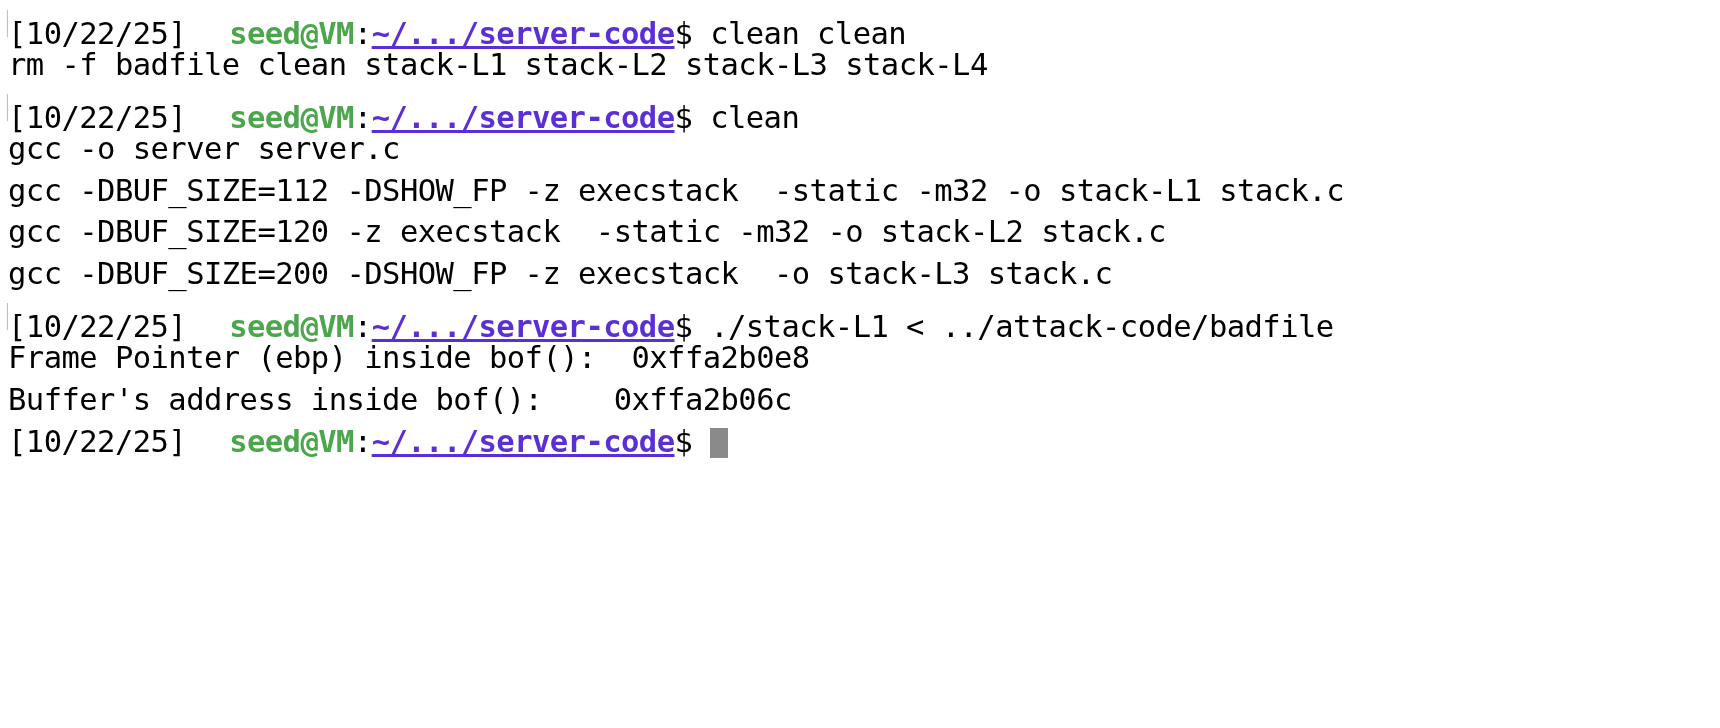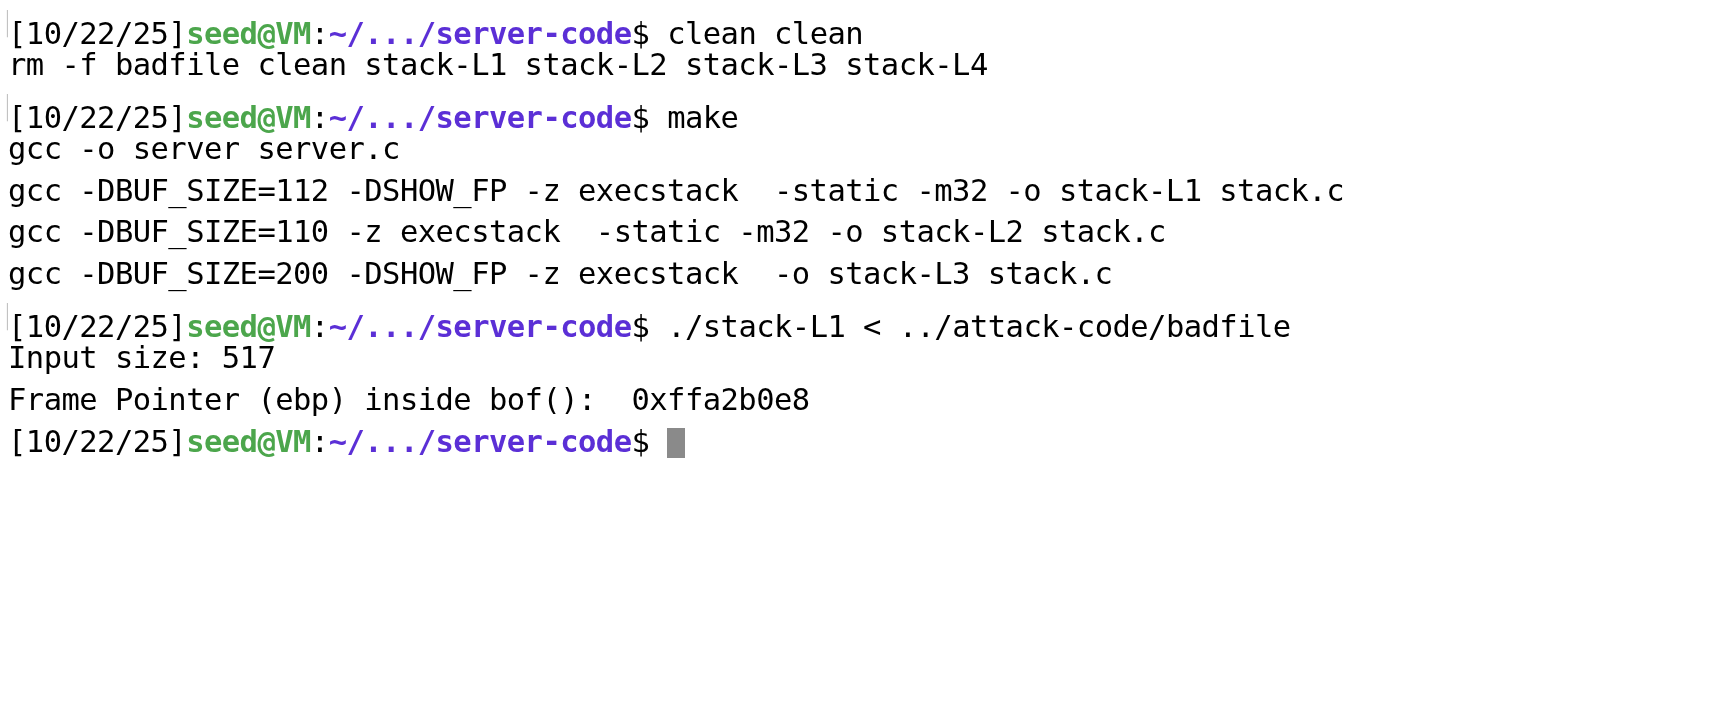--- a/index.html
+++ b/index.html
@@ -33,22 +33,22 @@
     height: 41.9px;
     overflow: visible;
   }
   .line:first-child {
     padding-top: 2px;
   }
   .seg {
     white-space: pre;
   }
   .c-default { color: #000000; }
-  .c-user    { color: #4ca64c; font-weight: bold; }
-  .c-path    { color: #5b2fd6; font-weight: bold; }
+  .c-user    { color: #4ca64c; font-weight: bold; margin-left: 43px; }
+  .c-path    { color: #5b2fd6; font-weight: bold; text-decoration: underline; }
   .cursor-block {
     display: inline-block;
     width: 18px;
     height: 30px;
     background: #8a8a8a;
     vertical-align: -6px;
   }
   .clip-artifact {
     display: inline-block;
     margin-left: -8px;
@@ -57,22 +57,22 @@
     color: #c2c2c2;
     white-space: pre;
   }
 </style>
 </head>
 <body>
 
 <div id="terminal">
     <div class="line"><span class="clip-artifact">[</span><span class="seg c-default">[10/22/25]</span><span class="seg c-user">seed@VM</span><span class="seg c-default">:</span><span class="seg c-path">~/.../server-code</span><span class="seg c-default">$ </span><span class="seg c-default">clean clean</span></div>
     <div class="line"><span class="seg c-default">rm -f badfile clean stack-L1 stack-L2 stack-L3 stack-L4</span></div>
-    <div class="line"><span class="clip-artifact">[</span><span class="seg c-default">[10/22/25]</span><span class="seg c-user">seed@VM</span><span class="seg c-default">:</span><span class="seg c-path">~/.../server-code</span><span class="seg c-default">$ </span><span class="seg c-default">make</span></div>
+    <div class="line"><span class="clip-artifact">[</span><span class="seg c-default">[10/22/25]</span><span class="seg c-user">seed@VM</span><span class="seg c-default">:</span><span class="seg c-path">~/.../server-code</span><span class="seg c-default">$ </span><span class="seg c-default">clean</span></div>
     <div class="line"><span class="seg c-default">gcc -o server server.c</span></div>
     <div class="line"><span class="seg c-default">gcc -DBUF_SIZE=112 -DSHOW_FP -z execstack  -static -m32 -o stack-L1 stack.c</span></div>
-    <div class="line"><span class="seg c-default">gcc -DBUF_SIZE=110 -z execstack  -static -m32 -o stack-L2 stack.c</span></div>
+    <div class="line"><span class="seg c-default">gcc -DBUF_SIZE=120 -z execstack  -static -m32 -o stack-L2 stack.c</span></div>
     <div class="line"><span class="seg c-default">gcc -DBUF_SIZE=200 -DSHOW_FP -z execstack  -o stack-L3 stack.c</span></div>
     <div class="line"><span class="clip-artifact">[</span><span class="seg c-default">[10/22/25]</span><span class="seg c-user">seed@VM</span><span class="seg c-default">:</span><span class="seg c-path">~/.../server-code</span><span class="seg c-default">$ </span><span class="seg c-default">./stack-L1 &lt; ../attack-code/badfile</span></div>
-    <div class="line"><span class="seg c-default">Input size: 517</span></div>
     <div class="line"><span class="seg c-default">Frame Pointer (ebp) inside bof():  0xffa2b0e8</span></div>
+    <div class="line"><span class="seg c-default">Buffer's address inside bof():    0xffa2b06c</span></div>
     <div class="line"><span class="seg c-default">[10/22/25]</span><span class="seg c-user">seed@VM</span><span class="seg c-default">:</span><span class="seg c-path">~/.../server-code</span><span class="seg c-default">$ </span><span class="cursor-block"></span></div>
   </div>
 
 </body></html>

